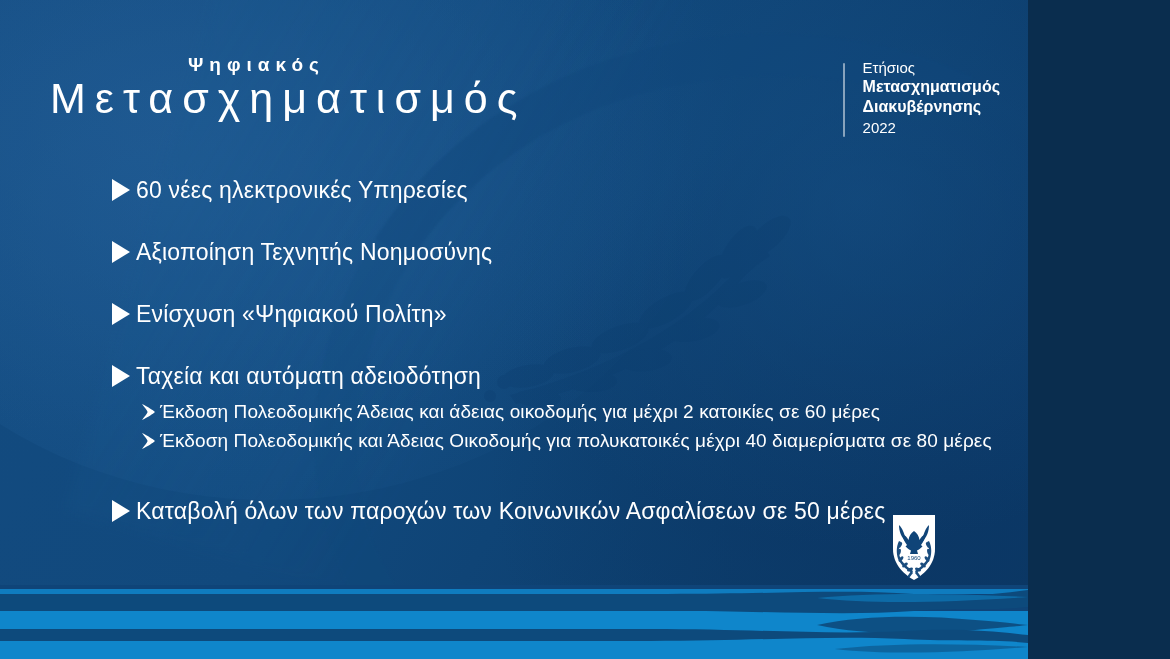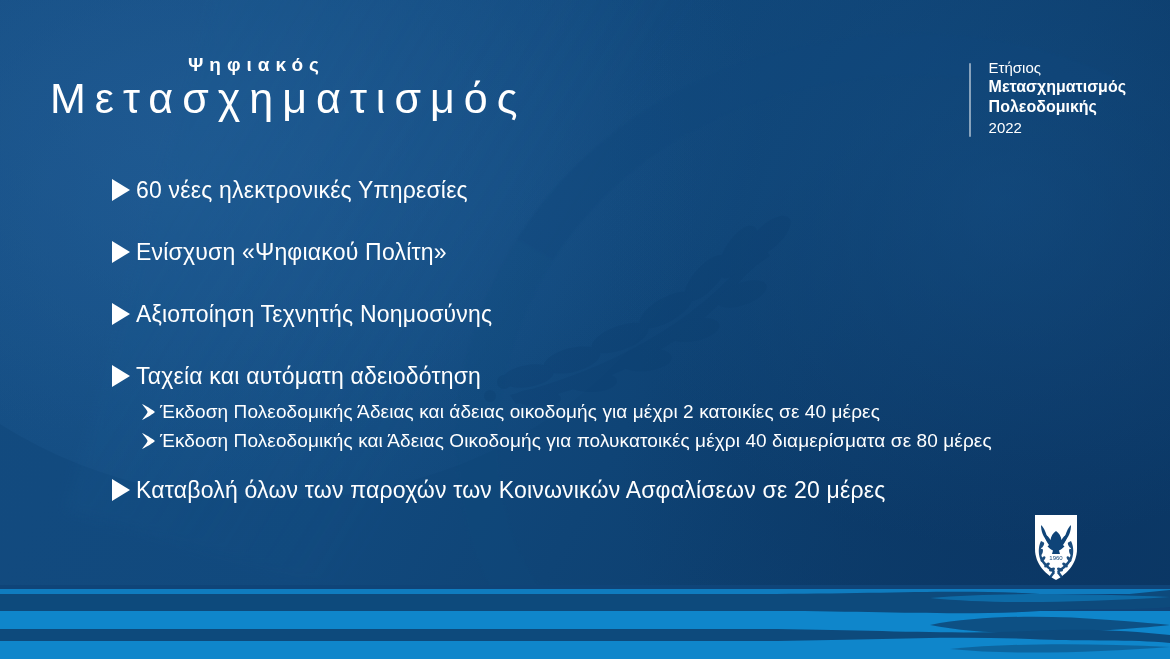--- a/index.html
+++ b/index.html
@@ -5,21 +5,21 @@
   html, body {
     margin: 0;
     padding: 0;
     background: #0a2d4e;
   }
   body {
     font-family: "Liberation Sans", sans-serif;
   }
   .slide {
     position: relative;
-    width: 1170px;
+    width: 1028px;
     height: 659px;
     overflow: hidden;
     background: #0f4478;
     background-image:
       radial-gradient(ellipse 900px 520px at 18% 18%, #1a5288 0%, rgba(26,82,136,0) 62%),
       radial-gradient(ellipse 760px 640px at 92% 72%, #0b3765 0%, rgba(11,55,101,0) 60%),
       linear-gradient(118deg, #134b80 0%, #11497d 40%, #0d3f6f 72%, #0a3663 100%);
     color: #ffffff;
     text-decoration: underline;
   }
@@ -99,21 +99,21 @@
     font-size: 43px;
     font-weight: 300;
     letter-spacing: 9px;
     color: #ffffff;
     line-height: 1.12;
     white-space: nowrap;
   }
 
   .corner-block {
     position: absolute;
-    right: 44px;
+    right: 28px;
     top: 58px;
     display: flex;
     align-items: flex-end;
     gap: 18px;
   }
   .corner-rule {
     width: 2px;
     background: rgba(255,255,255,0.50);
     flex: 0 0 2px;
     height: 74px;
@@ -181,21 +181,21 @@
     margin-right: 4px;
   }
   .chev svg { display: block; width: 100%; height: 100%; }
   .subbullet-text {
     font-size: 19px;
     font-weight: 300;
     line-height: 24px;
     color: #ffffff;
     letter-spacing: 0.1px;
   }
-  .group-block { margin-bottom: 23px; }
+  .group-block { margin-bottom: 44px; }
 
   
   .emblem {
     position: absolute;
     right: 85px;
     bottom: 74px;
     width: 58px;
     height: 76px;
   }
   .emblem svg { display: block; width: 100%; height: 100%; }
@@ -246,77 +246,77 @@
   <div class="title-block">
     <div class="title-kicker">Ψηφιακός</div>
     <div class="title-main">Μετασχηματισμός</div>
   </div>
 
   <div class="corner-block">
     <div class="corner-rule"></div>
     <div class="corner-lines">
       <div class="corner-line">Ετήσιος</div>
       <div class="corner-line strong">Μετασχηματισμός</div>
-      <div class="corner-line strong">Πολεοδομικής</div>
+      <div class="corner-line strong">Διακυβέρνησης</div>
       <div class="corner-line year">2022</div>
     </div>
   </div>
 
   <div class="bullets">
 
     <div class="group-block" style="margin-bottom:0;">
       <div class="bullet-row">
         <span class="tri"></span>
         <span class="bullet-text">60 νέες ηλεκτρονικές Υπηρεσίες</span>
       </div>
     </div>
 
     <div class="group-block" style="margin-bottom:0;">
       <div class="bullet-row">
         <span class="tri"></span>
-        <span class="bullet-text">Ενίσχυση «Ψηφιακού Πολίτη»</span>
+        <span class="bullet-text">Αξιοποίηση Τεχνητής Νοημοσύνης</span>
       </div>
     </div>
 
     <div class="group-block" style="margin-bottom:0;">
       <div class="bullet-row">
         <span class="tri"></span>
-        <span class="bullet-text">Αξιοποίηση Τεχνητής Νοημοσύνης</span>
+        <span class="bullet-text">Ενίσχυση «Ψηφιακού Πολίτη»</span>
       </div>
     </div>
 
     <div class="group-block">
       <div class="bullet-row tight">
         <span class="tri"></span>
         <span class="bullet-text">Ταχεία και αυτόματη αδειοδότηση</span>
       </div>
       <div class="subbullets">
         <div class="subrow">
           <span class="chev">
             <svg viewBox="0 0 16 18" aria-hidden="true">
               <path d="M2 1 C 8 4, 13 7, 15 9 C 13 11, 8 14, 2 17 C 5 13, 7 11, 7.6 9 C 7 7, 5 5, 2 1 Z" fill="#ffffff"></path>
             </svg>
           </span>
-          <span class="subbullet-text">Έκδοση Πολεοδομικής Άδειας και άδειας οικοδομής για μέχρι 2 κατοικίες σε 40 μέρες</span>
+          <span class="subbullet-text">Έκδοση Πολεοδομικής Άδειας και άδειας οικοδομής για μέχρι 2 κατοικίες σε 60 μέρες</span>
         </div>
         <div class="subrow">
           <span class="chev">
             <svg viewBox="0 0 16 18" aria-hidden="true">
               <path d="M2 1 C 8 4, 13 7, 15 9 C 13 11, 8 14, 2 17 C 5 13, 7 11, 7.6 9 C 7 7, 5 5, 2 1 Z" fill="#ffffff"></path>
             </svg>
           </span>
           <span class="subbullet-text">Έκδοση Πολεοδομικής και Άδειας Οικοδομής για πολυκατοικές μέχρι 40 διαμερίσματα σε 80 μέρες</span>
         </div>
       </div>
     </div>
 
     <div class="group-block" style="margin-bottom:0;">
       <div class="bullet-row">
         <span class="tri"></span>
-        <span class="bullet-text">Καταβολή όλων των παροχών των Κοινωνικών Ασφαλίσεων σε 20 μέρες</span>
+        <span class="bullet-text">Καταβολή όλων των παροχών των Κοινωνικών Ασφαλίσεων σε 50 μέρες</span>
       </div>
     </div>
 
   </div>
 
   <div class="emblem">
     <svg viewBox="0 0 58 76" aria-hidden="true">
       <path d="M8 6 H50 V40 C50 56, 38 66, 29 71 C20 66, 8 56, 8 40 Z" fill="#ffffff"></path>
       <g fill="#0f4478">
         <path d="M29 22 C26 24, 24 27, 23.5 31 C22 28, 20 26, 17 25 C18 29, 19.5 33, 22 36 L20.5 37.5 C22 39, 24 40.5, 26 41.5 L25 45 H33 L32 41.5 C34 40.5, 36 39, 37.5 37.5 L36 36 C38.5 33, 40 29, 41 25 C38 26, 36 28, 34.5 31 C34 27, 32 24, 29 22 Z"></path>

